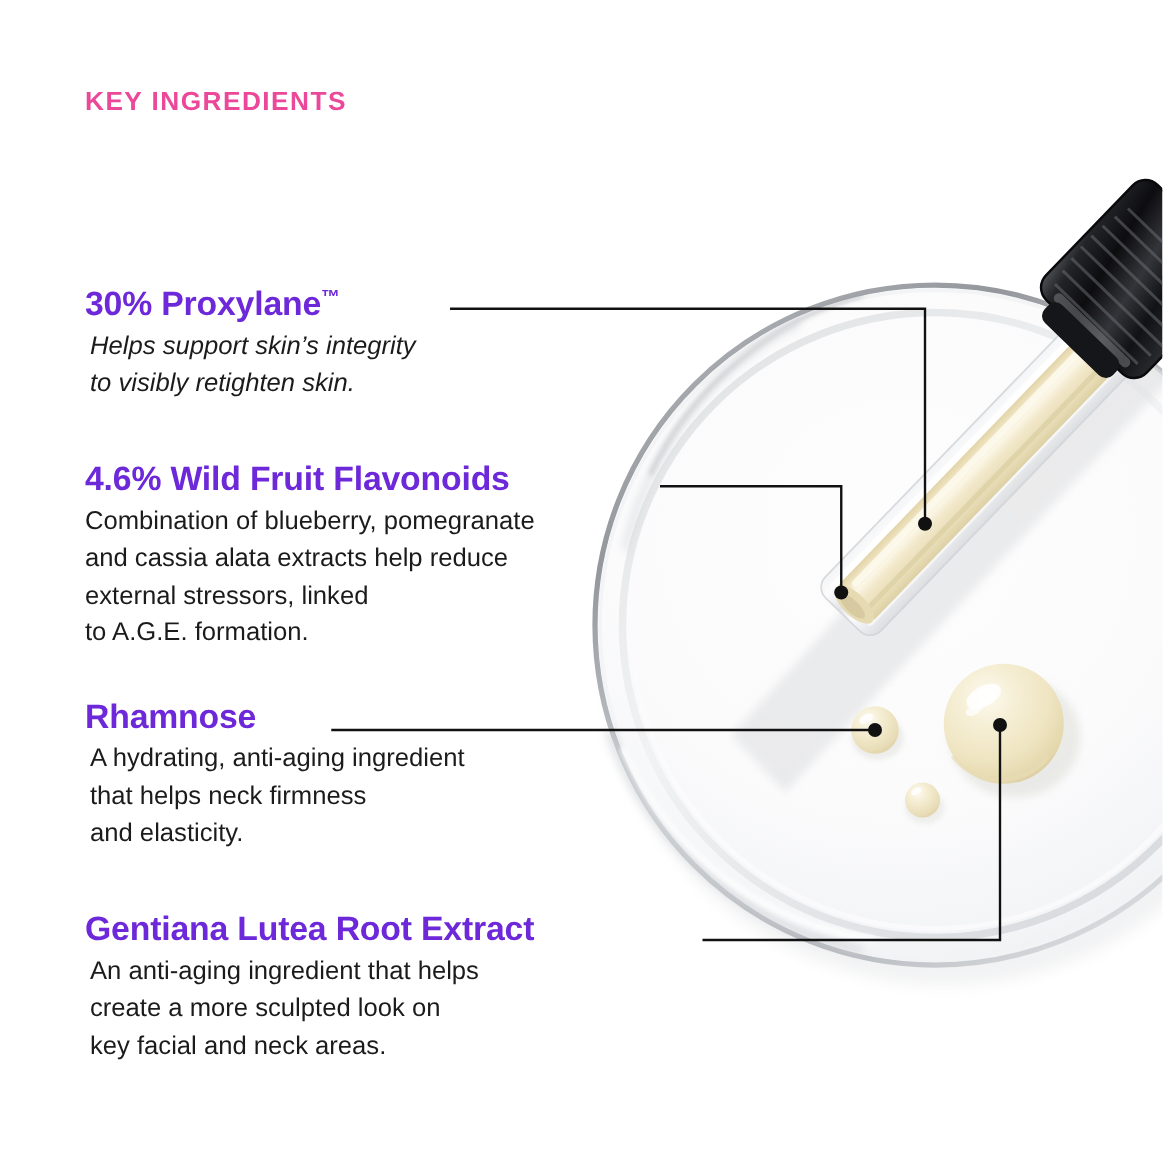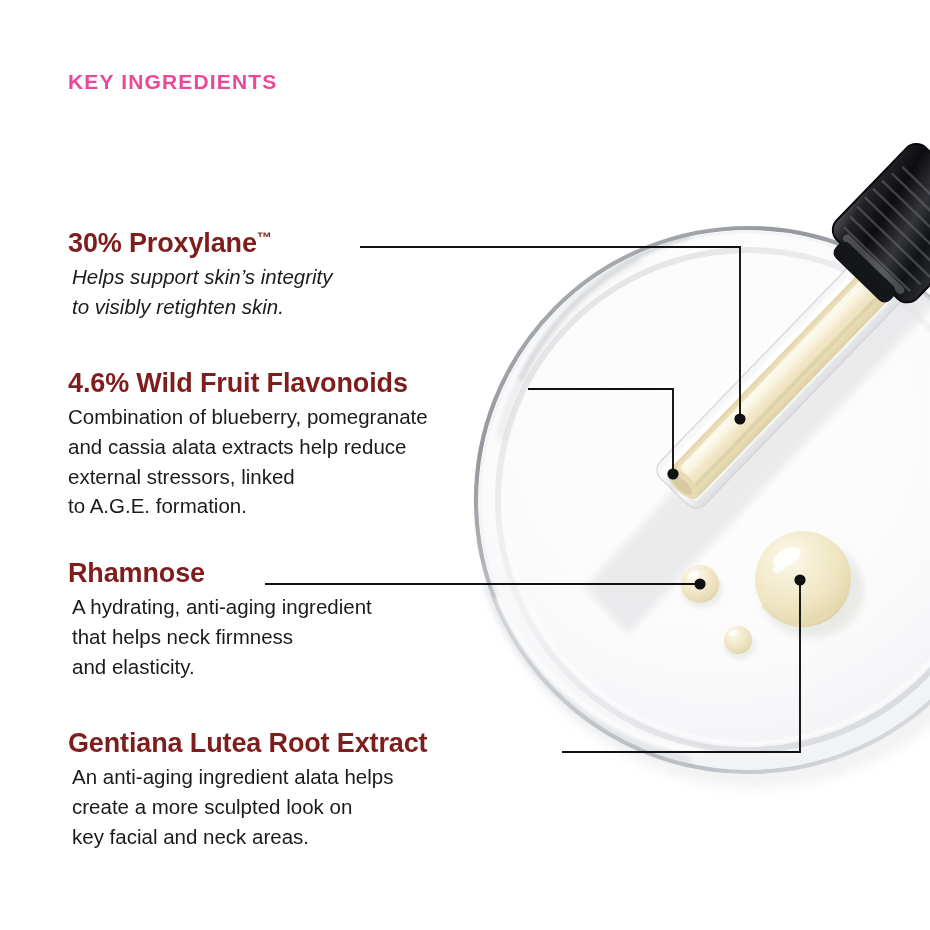--- a/index.html
+++ b/index.html
@@ -64,21 +64,21 @@
 
   .ingredient {
     position: absolute;
     left: 68px;
   }
   .ingredient h2 {
     margin: 0 0 4px 0;
     font-size: 27px;
     font-weight: 700;
     letter-spacing: -0.005em;
-    color: #7f1d1d;
+    color: #6d28d9;
     line-height: 1.12;
     white-space: nowrap;
   }
   .ingredient h2 .tm {
     font-size: 0.56em;
     vertical-align: 0.62em;
     letter-spacing: 0;
     font-weight: 700;
   }
   .ingredient p {
@@ -313,19 +313,19 @@
 
     <div class="ingredient" id="block-rhamnose">
       <h2><span>Rhamnose</span><span class="tm"></span></h2>
       <p>A hydrating, anti-aging ingredient
 that helps neck firmness
 and elasticity.</p>
     </div>
 
     <div class="ingredient" id="block-gentiana">
       <h2><span>Gentiana Lutea Root Extract</span><span class="tm"></span></h2>
-      <p>An anti-aging ingredient alata helps
+      <p>An anti-aging ingredient that helps
 create a more sculpted look on
 key facial and neck areas.</p>
     </div>
 
   </div>
 </div>
 
 </body></html>

